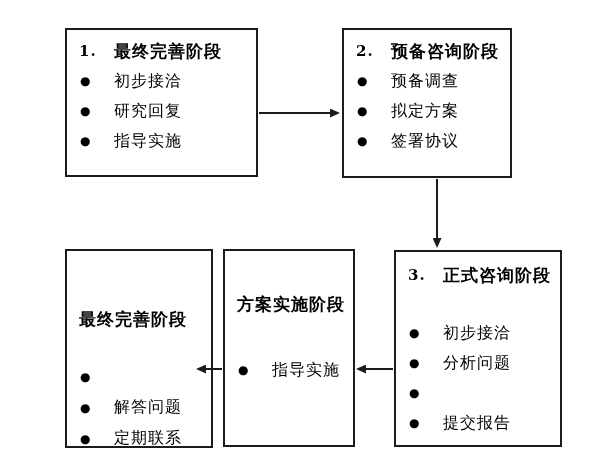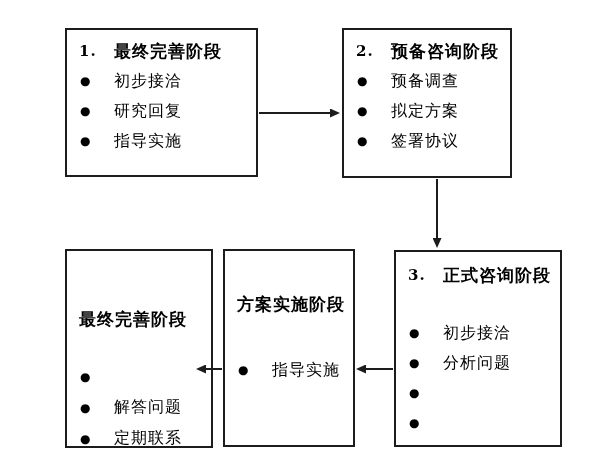--- a/index.html
+++ b/index.html
@@ -118,20 +118,21 @@
     </div>
     <div class="row">
       <span class="bullet">●</span>
       <span class="item-label">分析问题</span>
     </div>
     <div class="row">
       <span class="bullet">●</span>
     </div>
     <div class="row">
       <span class="bullet">●</span>
+      <span class="item-label">提交报告</span>
     </div>
   </div>
 
   <div class="stage-box box4">
     <div class="row title-row">
       <span class="plain-title">方案实施阶段</span>
     </div>
     <div class="spacer-36"></div>
     <div class="row">
       <span class="bullet">●</span>

